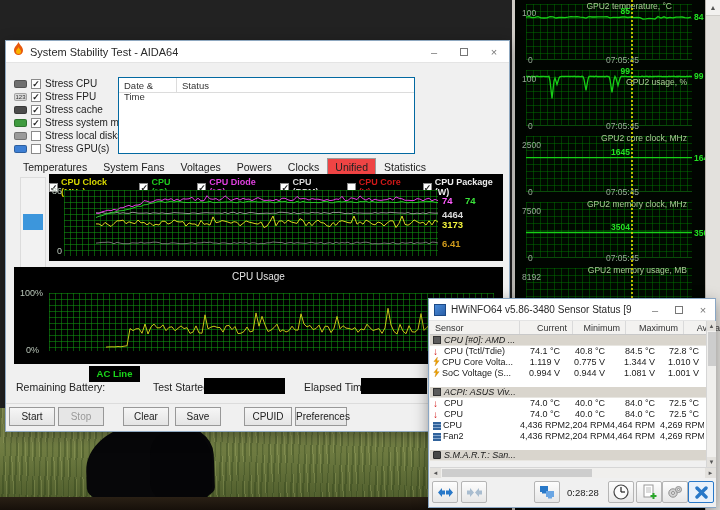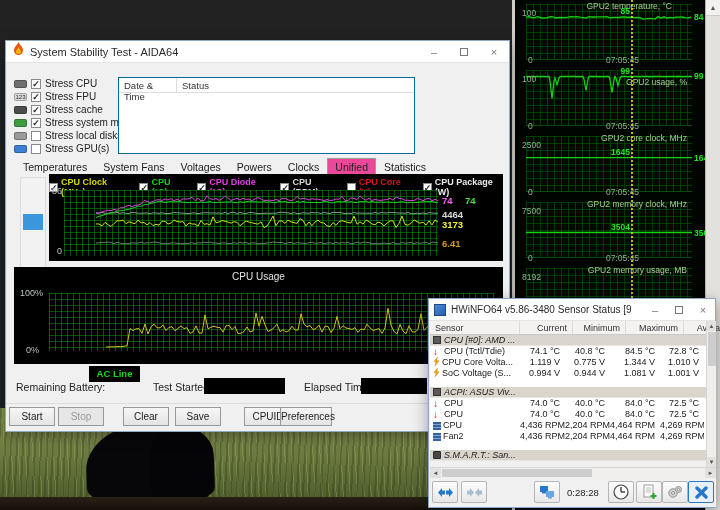--- a/index.html
+++ b/index.html
@@ -38,21 +38,21 @@
   .sicon{display:inline-block;width:13px;height:8px;border-radius:2px;border:1px solid rgba(0,0,0,.25);
     font-size:6px;line-height:7px;text-align:center;color:#333;overflow:hidden;}
   .cb{display:inline-block;width:10px;height:10px;background:#fff;border:1px solid #8a8a8a;
     font-size:9px;line-height:9px;text-align:center;color:#1f1f1f;font-weight:bold;}
   .log{position:absolute;left:112px;top:36px;width:297px;height:77px;background:#fff;border:1px solid #0369a1;}
   .log-h{display:flex;height:15px;border-bottom:1px solid #dcdcdc;font-size:9.5px;color:#333;}
   .log-h .c1{width:58px;padding:2px 0 0 5px;border-right:1px solid #dcdcdc;}
   .log-h .c2{padding:2px 0 0 5px;flex:1;}
   .tabs{position:absolute;left:9px;top:117px;height:17px;font-size:10.5px;color:#222;white-space:nowrap;}
   .tab{display:inline-block;padding:2px 7px 3px 7px;border:1px solid transparent;border-bottom:none;}
-  .tab.active{background:#ec4899;border-color:#9a9a9a;position:relative;text-align:center;}
+  .tab.active{background:#ef4444;border-color:#9a9a9a;position:relative;text-align:center;}
   .slider{position:absolute;left:14px;top:136px;width:26px;height:94px;background:#f2f2f2;border:1px solid #dcdcdc;}
   .slider .thumb{position:absolute;left:2px;top:36px;width:20px;height:16px;background:#3c96dc;}
   .gpanel{position:absolute;background:#000;}
   .gpanel1{left:43px;top:133px;width:454px;height:87px;}
   .gpanel2{left:8px;top:226px;width:489px;height:97px;}
   .legend{position:absolute;left:0;right:0;top:3px;display:flex;justify-content:center;gap:12px;
     font-size:9px;font-weight:bold;}
   .leg{display:flex;align-items:center;gap:3px;}
   .leg .cb{width:9px;height:9px;line-height:8px;}
   .grid-a{position:absolute;background-color:#000;
@@ -322,21 +322,21 @@
     <span class="sbar-label" style="left:298px;top:340px;">Elapsed Time:</span>
     <span class="blackbox" style="left:355px;top:337px;width:66px;"></span>
 
     <div class="sep"></div>
     <div id="aidaButtons">
         <span class="abtn" style="left: 3px; width: 46px;">Start</span>
         <span class="abtn disabled" style="left: 52px; width: 46px;">Stop</span>
         <span class="abtn" style="left: 117px; width: 46px;">Clear</span>
         <span class="abtn" style="left: 169px; width: 46px;">Save</span>
         <span class="abtn" style="left: 238px; width: 48px;">CPUID</span>
-        <span class="abtn" style="left: 274px; width: 52px;">Preferences</span>
+        <span class="abtn" style="left: 289px; width: 52px;">Preferences</span>
       </div>
   </section>
 
   <section class="win hw">
     <div class="tbar">
       <span style="margin:0 5px 0 5px;display:inline-block;width:12px;height:12px;background:linear-gradient(135deg,#4a8bd8,#2a5fa8);border:1px solid #1d4a86;"></span>
       <span class="ttl" style="font-size:10px;max-width:180px;">HWiNFO64 v5.86-3480 Sensor Status [93 values hi...</span>
       <span class="winbtns">
         <span class="wb" style="width:24px;">–</span>
         <span class="wb" style="width:24px;"><span class="sq"></span></span>

